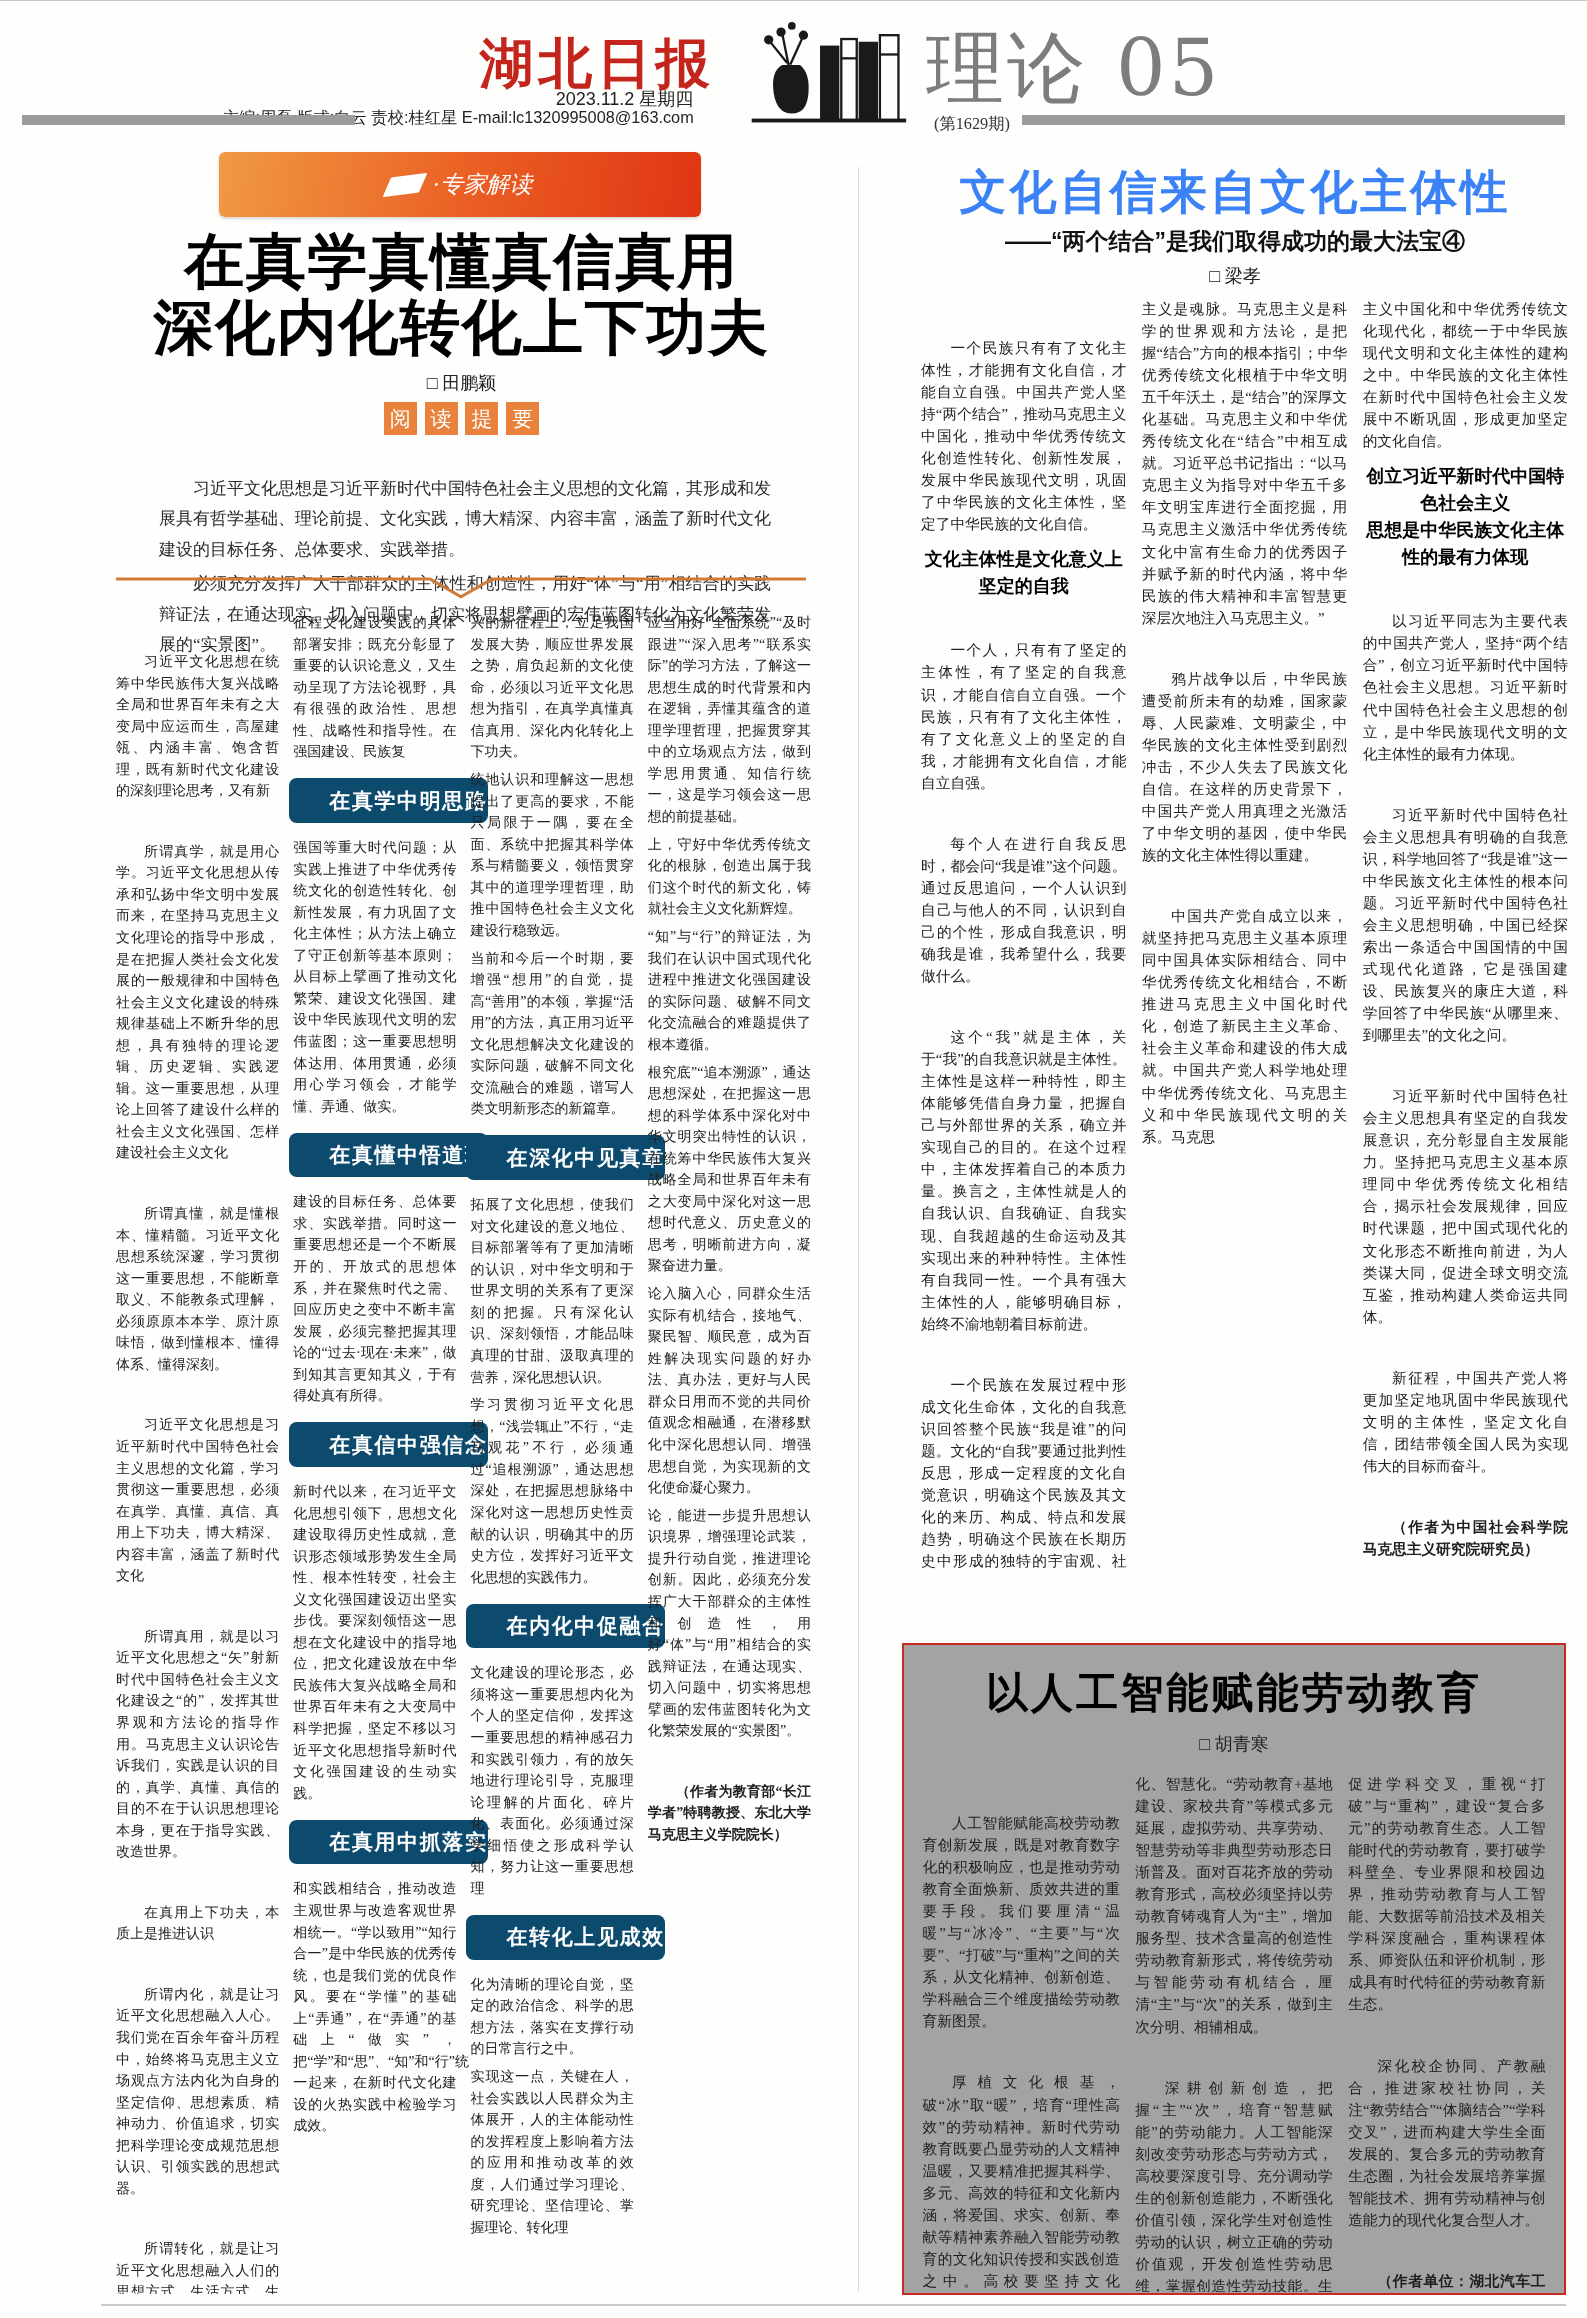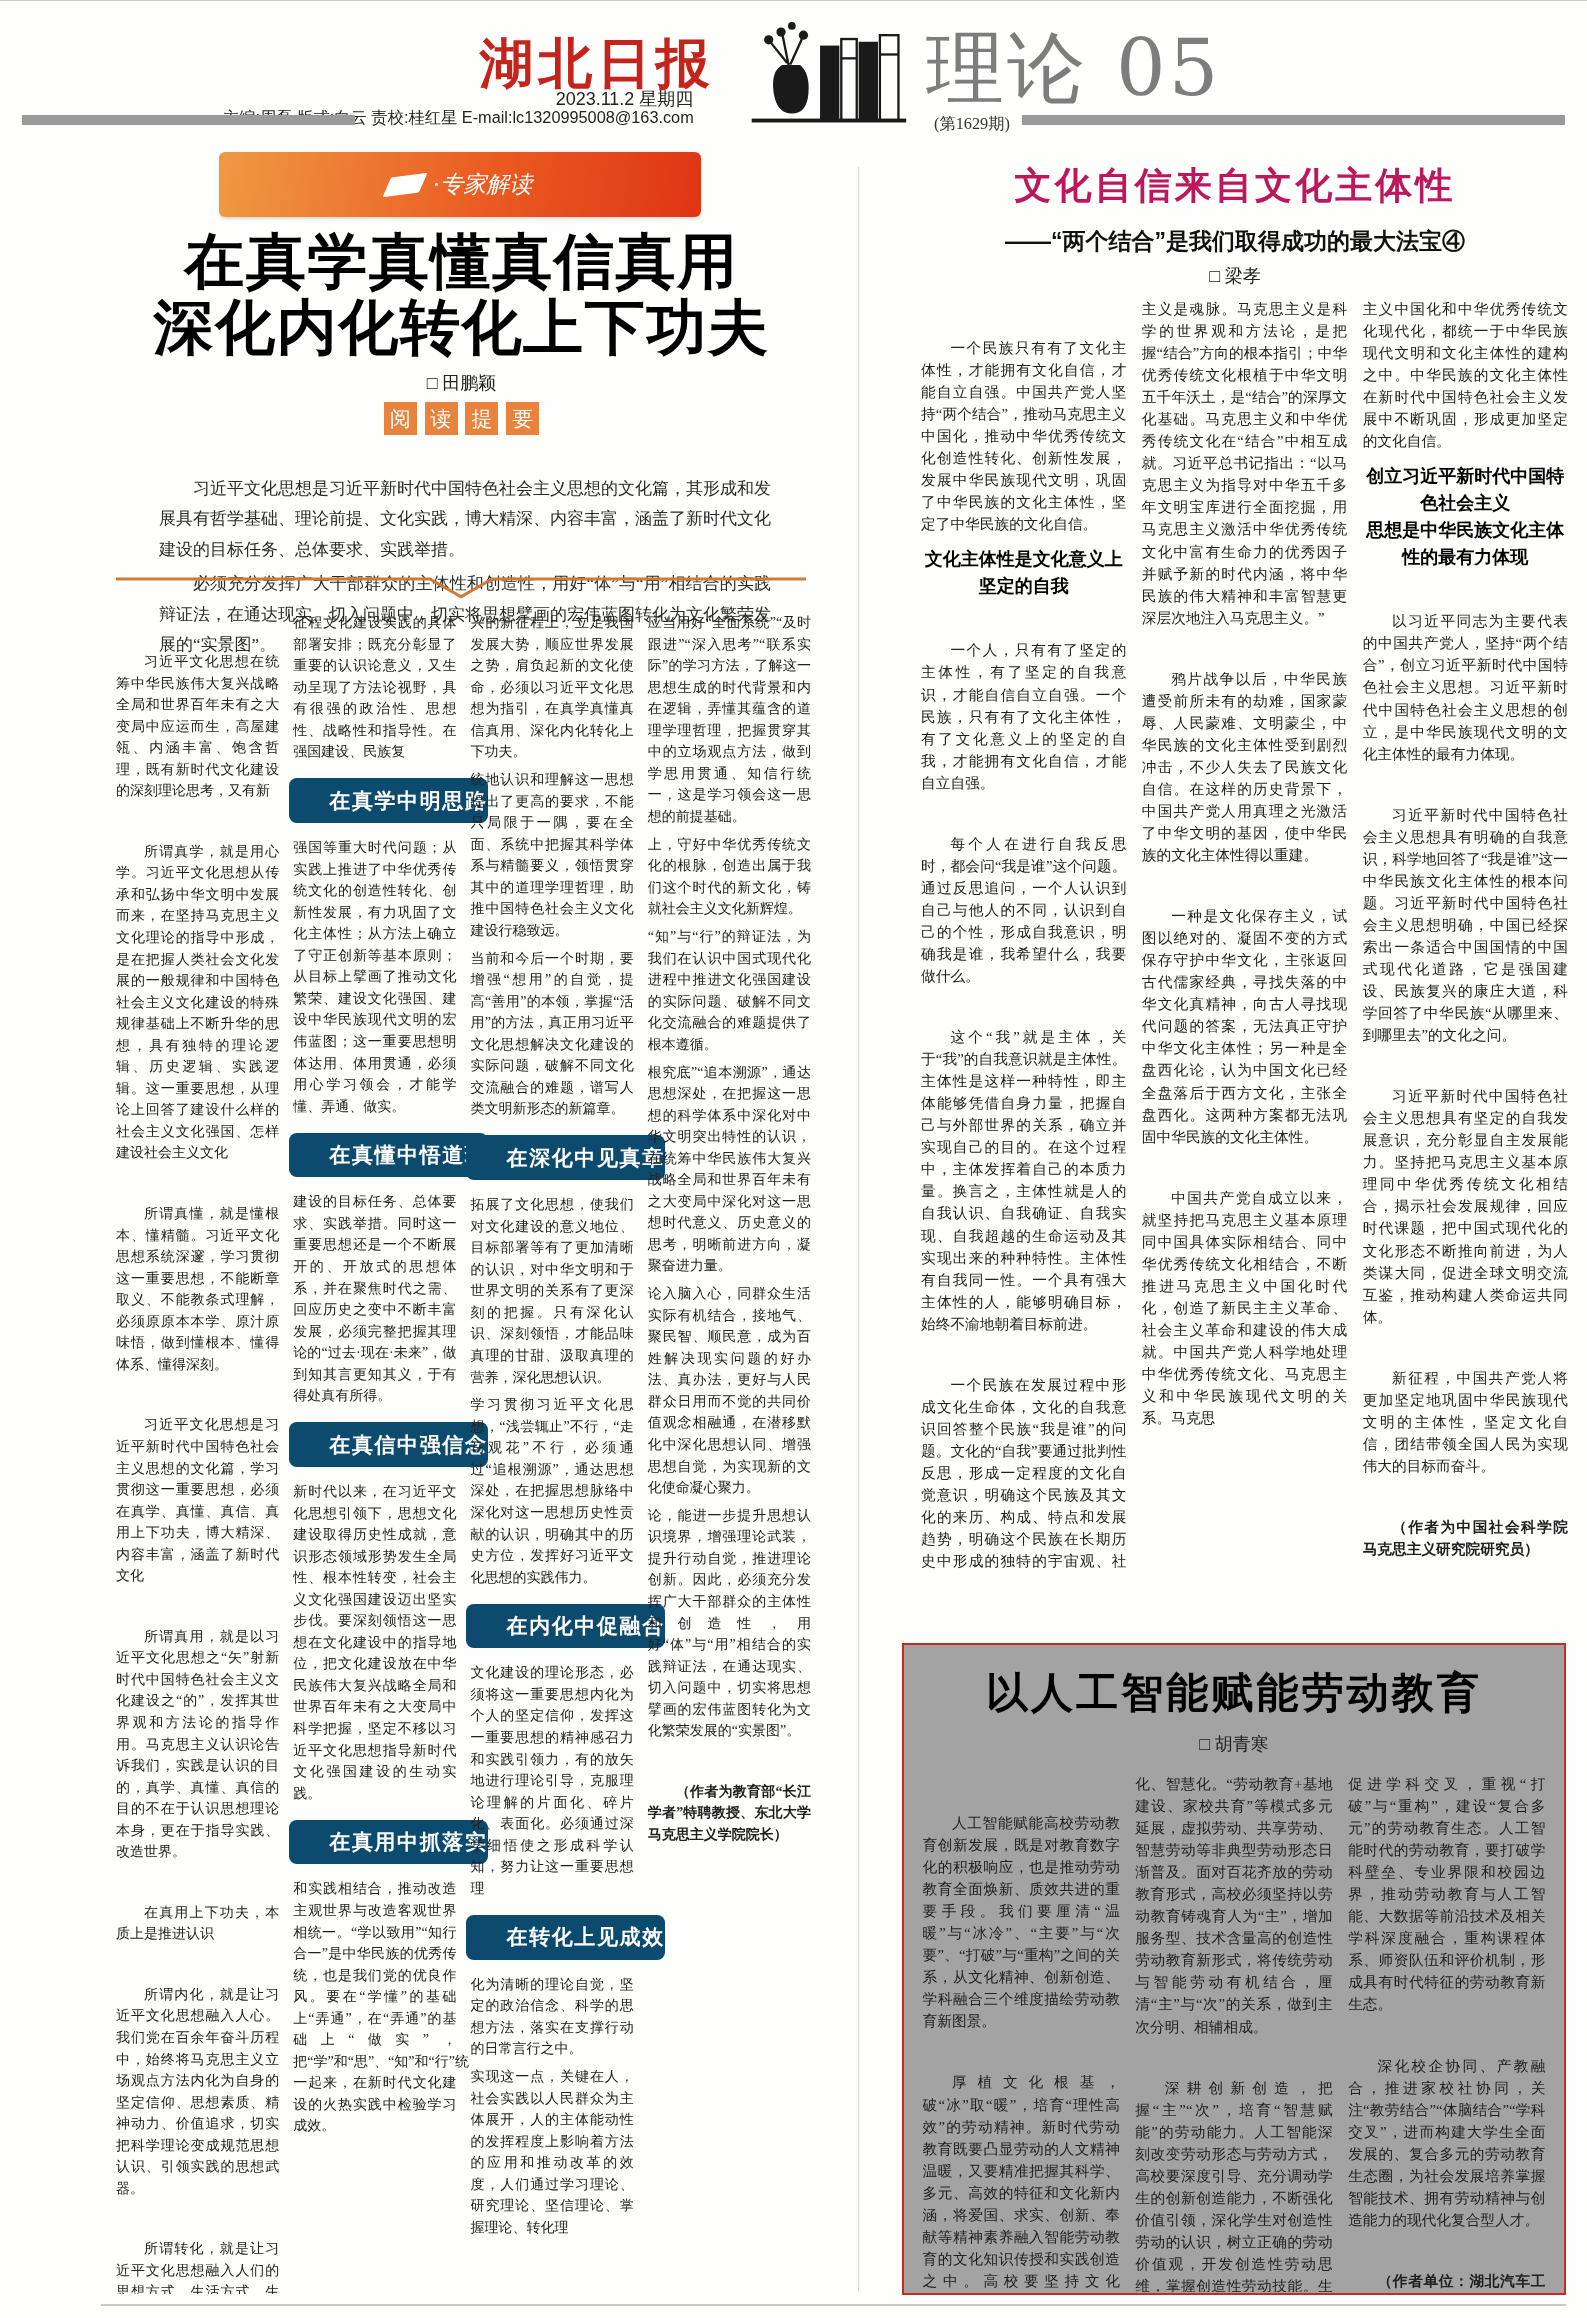--- a/index.html
+++ b/index.html
@@ -38,21 +38,21 @@
   .blk{margin:0 0 6.2px 0;}
   .blk.p,.blk.credit{text-indent:2em;margin-top:39px;}
   .blk.cont{text-indent:0;}
   .blk.pill{background:#0c4a6e;color:#fff;font-family:"Liberation Sans",sans-serif;font-weight:800;
         font-size:21px;text-align:right;text-indent:0;border-radius:7.8px;padding:6.2px 0;margin:15.5px -31px 14px -4.7px;
         letter-spacing:1.6px;}
   .blk.h,.blk.h2{font-family:"Liberation Sans",sans-serif;font-weight:800;font-size:18px;text-align:center;
         text-indent:0;margin:11px 0 9.3px 0;white-space:pre-line;color:#000;}
   .blk.credit{font-weight:700;}
   
-  .rtitle{font-family:"DejaVu Serif",serif;font-weight:900;font-size:37px;text-align:center;letter-spacing:3.1px;color:#be185d;}
+  .rtitle{font-family:"DejaVu Serif",serif;font-weight:900;font-size:47px;text-align:center;letter-spacing:3.1px;color:#3b82f6;}
   .rsub{font-family:"Liberation Sans",sans-serif;font-weight:600;font-size:23px;text-align:center;color:#111;}
   
   .redbox{border:2.3px solid #c52b20;background:#a3a3a3;}
   .btitle{font-family:"DejaVu Serif",serif;font-weight:900;font-size:42px;text-align:center;letter-spacing:3.1px;color:#000;}
   .vline{background:#d8d8d6;}
 </style>
 </head>
 <body>
 
 <div class="page">
@@ -175,21 +175,20 @@
         <div class="blk p">一个民族只有有了文化主体性，才能拥有文化自信，才能自立自强。中国共产党人坚持“两个结合”，推动马克思主义中国化，推动中华优秀传统文化创造性转化、创新性发展，发展中华民族现代文明，巩固了中华民族的文化主体性，坚定了中华民族的文化自信。</div>
         <div class="blk h">文化主体性是文化意义上坚定的自我</div>
         <div class="blk p">一个人，只有有了坚定的主体性，有了坚定的自我意识，才能自信自立自强。一个民族，只有有了文化主体性，有了文化意义上的坚定的自我，才能拥有文化自信，才能自立自强。</div>
         <div class="blk p">每个人在进行自我反思时，都会问“我是谁”这个问题。通过反思追问，一个人认识到自己与他人的不同，认识到自己的个性，形成自我意识，明确我是谁，我希望什么，我要做什么。</div>
         <div class="blk p">这个“我”就是主体，关于“我”的自我意识就是主体性。主体性是这样一种特性，即主体能够凭借自身力量，把握自己与外部世界的关系，确立并实现自己的目的。在这个过程中，主体发挥着自己的本质力量。换言之，主体性就是人的自我认识、自我确证、自我实现、自我超越的生命运动及其实现出来的种种特性。主体性有自我同一性。一个具有强大主体性的人，能够明确目标，始终不渝地朝着目标前进。</div>
         <div class="blk p">一个民族在发展过程中形成文化生命体，文化的自我意识回答整个民族“我是谁”的问题。文化的“自我”要通过批判性反思，形成一定程度的文化自觉意识，明确这个民族及其文化的来历、构成、特点和发展趋势，明确这个民族在长期历史中形成的独特的宇宙观、社会观、人生观、天下观，形成整个民族的文化认同。这个民族能够报以时代发展，针对面临的挑战，扎根在自身文化的土壤中，充分地理解和认识自身文化，取其精华，去其糟粕，发扬其中的优秀成分，吸收其他民族文化发展，推动文化生命体向更高阶段发展。这种发展也是民族文化的发展，使民族文化更强大，使文化意义上的“自我”更强大，使民族的文化自信更坚定。</div>
       </div>
     <div class="col">
         <div class="blk cont">主义是魂脉。马克思主义是科学的世界观和方法论，是把握“结合”方向的根本指引；中华优秀传统文化根植于中华文明五千年沃土，是“结合”的深厚文化基础。马克思主义和中华优秀传统文化在“结合”中相互成就。习近平总书记指出：“以马克思主义为指导对中华五千多年文明宝库进行全面挖掘，用马克思主义激活中华优秀传统文化中富有生命力的优秀因子并赋予新的时代内涵，将中华民族的伟大精神和丰富智慧更深层次地注入马克思主义。”</div>
         <div class="blk p">鸦片战争以后，中华民族遭受前所未有的劫难，国家蒙辱、人民蒙难、文明蒙尘，中华民族的文化主体性受到剧烈冲击，不少人失去了民族文化自信。在这样的历史背景下，中国共产党人用真理之光激活了中华文明的基因，使中华民族的文化主体性得以重建。</div>
-        <div class="blk p">一种是文化保存主义，试图以绝对的、凝固不变的方式保存守护中华文化，主张返回古代儒家经典，寻找失落的中华文化真精神，向古人寻找现代问题的答案，无法真正守护中华文化主体性；另一种是全盘西化论，认为中国文化已经全盘落后于西方文化，主张全盘西化。这两种方案都无法巩固中华民族的文化主体性。</div>
         <div class="blk p">中国共产党自成立以来，就坚持把马克思主义基本原理同中国具体实际相结合、同中华优秀传统文化相结合，不断推进马克思主义中国化时代化，创造了新民主主义革命、社会主义革命和建设的伟大成就。中国共产党人科学地处理中华优秀传统文化、马克思主义和中华民族现代文明的关系。马克思</div>
       </div>
     <div class="col">
         <div class="blk cont">主义中国化和中华优秀传统文化现代化，都统一于中华民族现代文明和文化主体性的建构之中。中华民族的文化主体性在新时代中国特色社会主义发展中不断巩固，形成更加坚定的文化自信。</div>
         <div class="blk h2">创立习近平新时代中国特色社会主义
 思想是中华民族文化主体性的最有力体现</div>
         <div class="blk p">以习近平同志为主要代表的中国共产党人，坚持“两个结合”，创立习近平新时代中国特色社会主义思想。习近平新时代中国特色社会主义思想的创立，是中华民族现代文明的文化主体性的最有力体现。</div>
         <div class="blk p">习近平新时代中国特色社会主义思想具有明确的自我意识，科学地回答了“我是谁”这一中华民族文化主体性的根本问题。习近平新时代中国特色社会主义思想明确，中国已经探索出一条适合中国国情的中国式现代化道路，它是强国建设、民族复兴的康庄大道，科学回答了中华民族“从哪里来、到哪里去”的文化之问。</div>
         <div class="blk p">习近平新时代中国特色社会主义思想具有坚定的自我发展意识，充分彰显自主发展能力。坚持把马克思主义基本原理同中华优秀传统文化相结合，揭示社会发展规律，回应时代课题，把中国式现代化的文化形态不断推向前进，为人类谋大同，促进全球文明交流互鉴，推动构建人类命运共同体。</div>
         <div class="blk p">新征程，中国共产党人将更加坚定地巩固中华民族现代文明的主体性，坚定文化自信，团结带领全国人民为实现伟大的目标而奋斗。</div>

